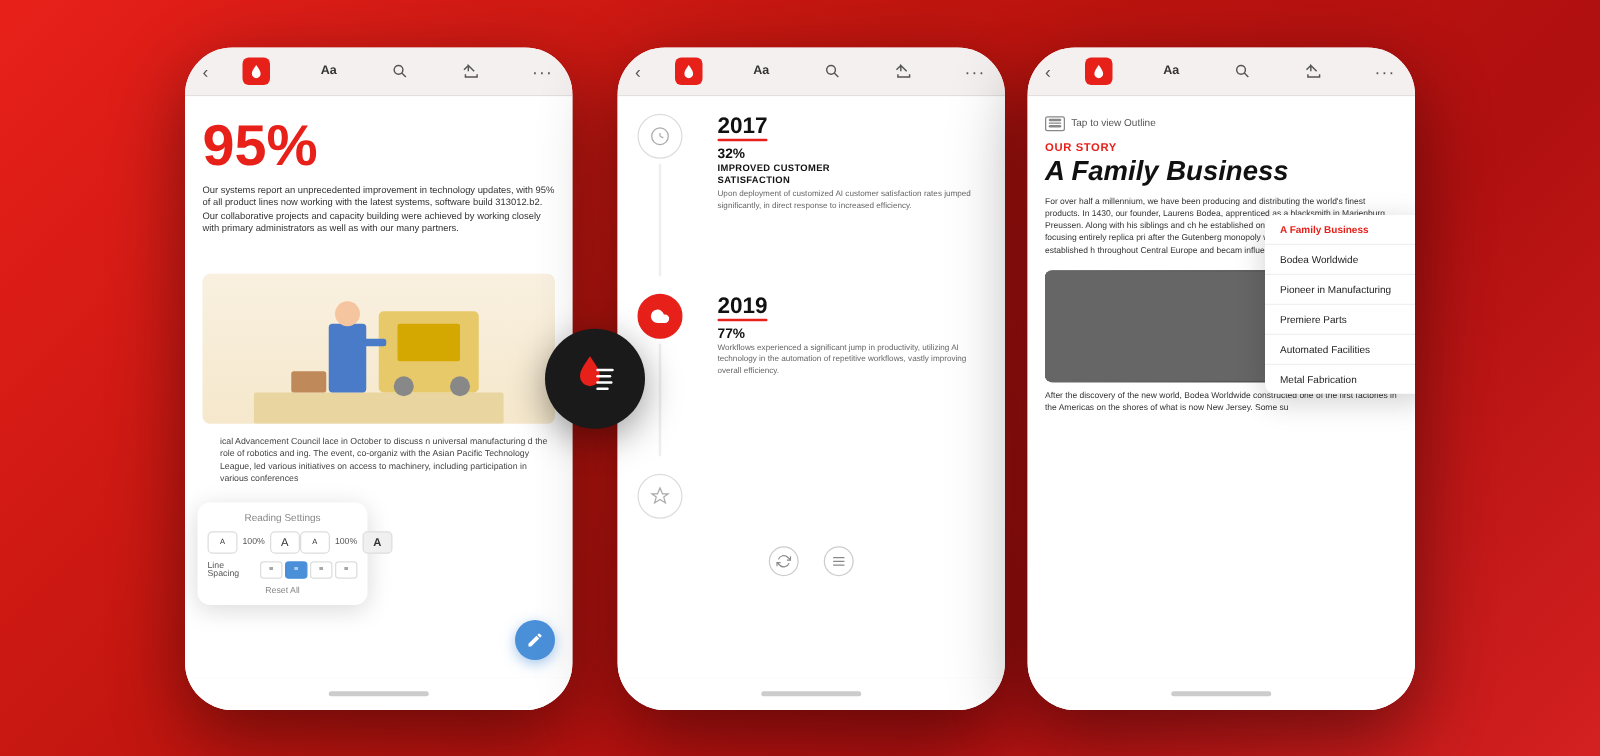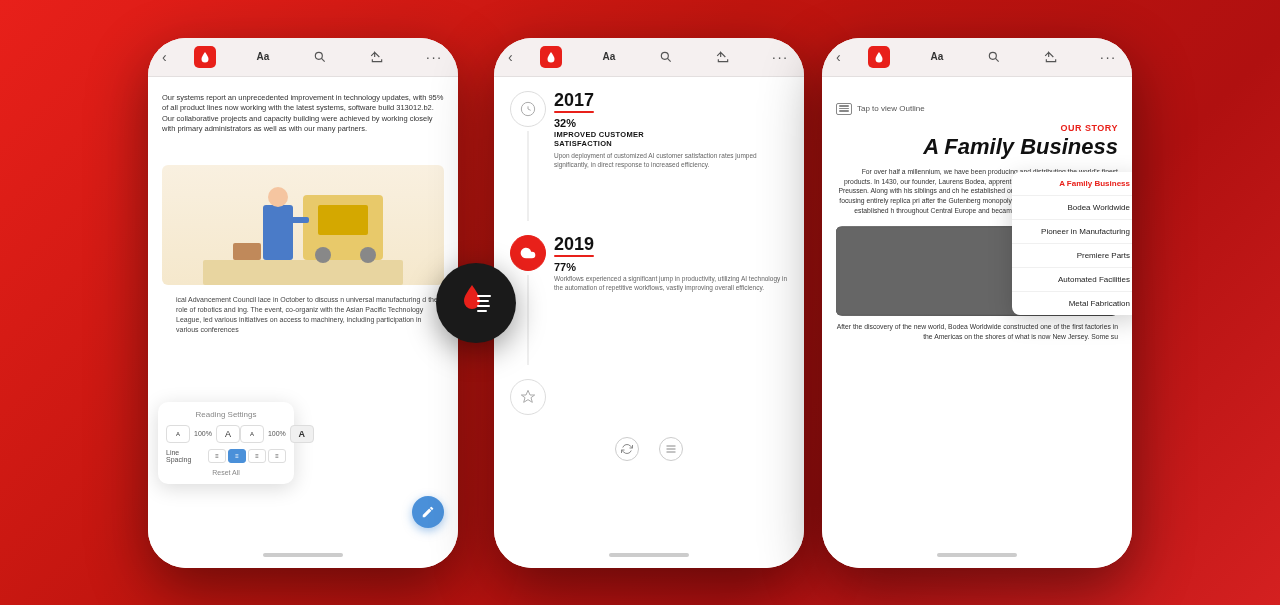--- a/index.html
+++ b/index.html
@@ -167,21 +167,21 @@
     }
 
     
     .phone2-content {
       padding: 14px 16px 10px;
       height: 100%;
       overflow: hidden;
     }
     .timeline-item {
       display: flex;
-      gap: 8px;
+      gap: 28px;
       margin-bottom: 14px;
       position: relative;
     }
     .timeline-circle {
       width: 36px; height: 36px;
       border-radius: 50%;
       border: 1.5px solid #ddd;
       flex-shrink: 0;
       display: flex; align-items: center; justify-content: center;
       background: white;
@@ -233,25 +233,24 @@
     }
     .phone2-bottom-icon {
       width: 24px; height: 24px;
       border: 1.5px solid #ccc;
       border-radius: 50%;
       display: flex; align-items: center; justify-content: center;
     }
 
     
     .phone3-content {
-      padding: 26px 14px 10px;
+      padding: 16px 14px 10px;
       height: 100%;
       overflow: hidden;
       position: relative;
-      text-align: right;
     }
     .outline-hint {
       display: flex;
       align-items: center;
       gap: 5px;
       margin-bottom: 8px;
     }
     .outline-icon {
       width: 16px; height: 12px;
       border: 1.5px solid #888;
@@ -366,20 +365,21 @@
       <span class="top-bar-icon">
         <svg viewBox="0 0 24 24" width="14" height="14" fill="none" stroke="#555" stroke-width="2">
             <path d="M8 12V4l8 8M8 4l-6 6M4 16v4h16v-4"></path>
           </svg>
       </span>
       <span class="top-bar-icon" style="letter-spacing:1px;font-size:14px;color:#555;">···</span>
     </div>
   </div>
 
   <div class="phone-content phone1-content">
+    <div class="phone1-percent">95%</div>
     <div class="phone1-text">Our systems report an unprecedented improvement in technology updates, with 95% of all product lines now working with the latest systems, software build 313012.b2. Our collaborative projects and capacity building were achieved by working closely with primary administrators as well as with our many partners.</div>
 
     <div class="phone1-illustration">
       <svg width="200" height="110" viewBox="0 0 200 110">
 
         <rect x="0" y="85" width="200" height="25" fill="#e8d5a0" rx="2"></rect>
 
         <rect x="100" y="20" width="80" height="65" fill="#e8c96a" rx="4"></rect>
         <rect x="115" y="30" width="50" height="30" fill="#d4a800" rx="2"></rect>
         <circle cx="120" cy="80" r="8" fill="#888"></circle>

